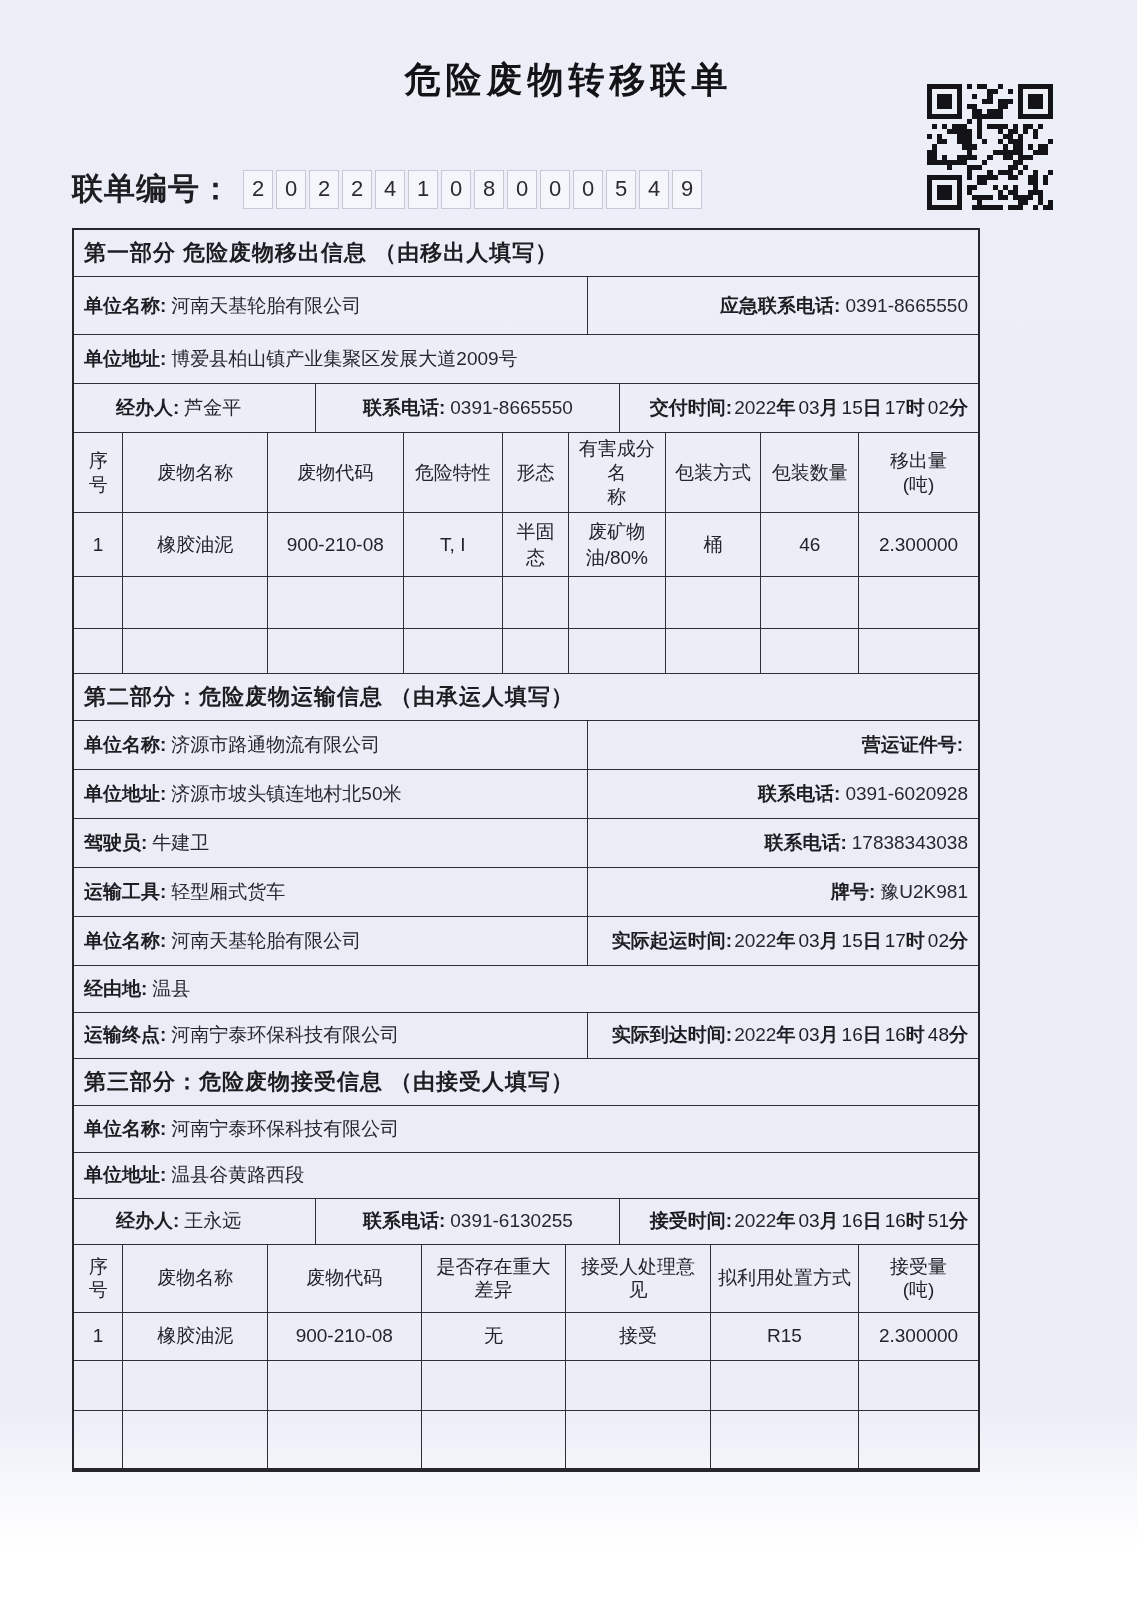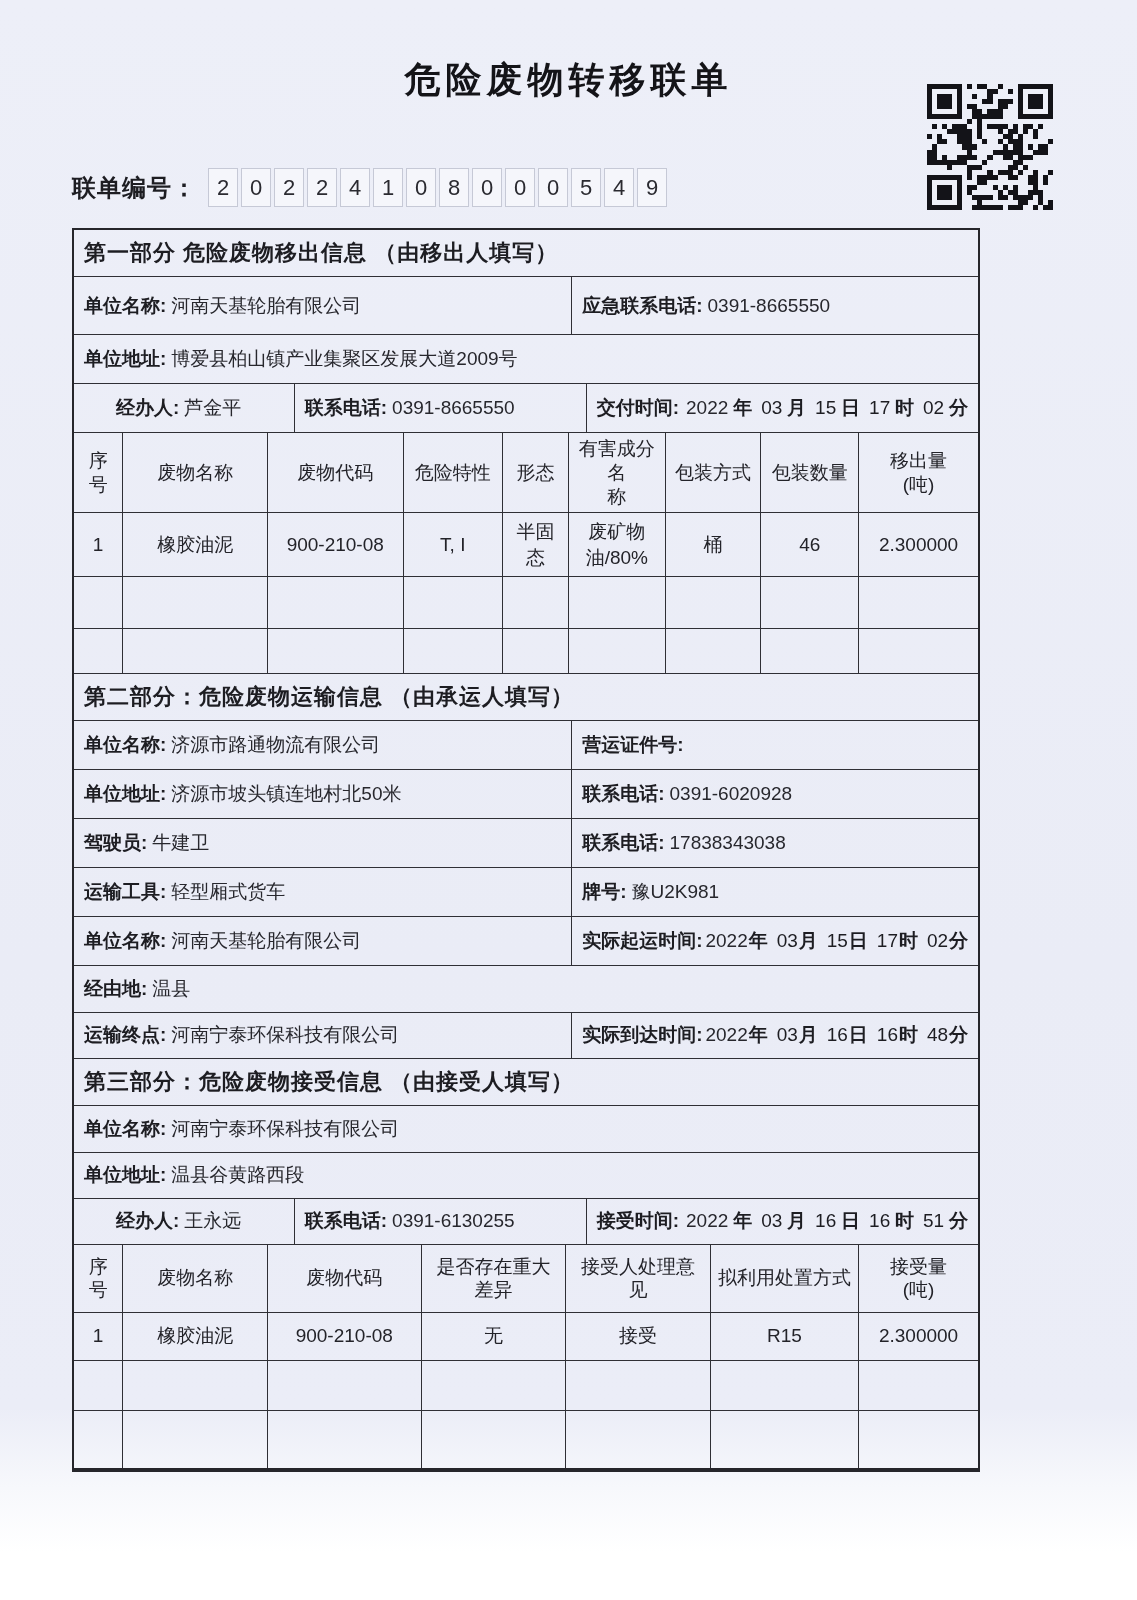--- a/index.html
+++ b/index.html
@@ -5,47 +5,47 @@
   html,body{margin:0;padding:0;}
   body{width:1137px;height:1600px;background:#ffffff;font-family:"Liberation Sans",sans-serif;color:#1d1d22;}
   .paper{position:relative;width:1137px;height:1600px;overflow:hidden;
     background:linear-gradient(180deg,#edeff8 0%,#eaecf6 60%,#ebedf7 88%,#f7f8fc 93%,#ffffff 97%);}
   
   .title{margin:0;padding-top:56px;text-align:center;font-size:36px;font-weight:bold;letter-spacing:5px;color:#141418;}
   
   .qr{position:absolute;top:84px;right:84px;width:126px;height:126px;}
   
   .manifest{position:absolute;top:168px;left:72px;display:flex;align-items:center;}
-  .manifest-label{font-size:24px;font-weight:bold;letter-spacing:1px;margin-right:8px;}
+  .manifest-label{font-size:31px;font-weight:bold;letter-spacing:1px;margin-right:8px;}
   .digit-box{width:28px;height:37px;margin-left:3px;background:#f5f6fb;border:1px solid #c6c9d6;
     display:flex;align-items:center;justify-content:center;font-size:22px;color:#2a2a30;}
   
   .form{position:absolute;top:228px;left:72px;width:908px;box-sizing:border-box;
     border:2px solid #26262b;border-bottom-width:4px;background:transparent;}
   .sec-header{font-size:22px;font-weight:bold;padding:8px 10px;letter-spacing:1px;}
   .form > *{border-top:1.6px solid #2f2f35;}
   .form > :first-child{border-top:none;}
   
-  .row{display:flex;align-items:stretch;}
+  .row{display:flex;align-items:stretch;gap:36px;}
   .cell{display:flex;align-items:center;padding:6px 10px;box-sizing:border-box;font-size:19px;}
-  .cell + .cell{border-left:1.6px solid #2f2f35;}
+  .cell + .cell{border-left:1.6px solid #2f2f35;justify-content:flex-end;}
   .lbl{font-weight:bold;margin-right:5px;white-space:nowrap;}
   .val{color:#27272d;}
   .c-full{width:100%;}
   .c-l{width:55%;}
   .c-r{width:45%;}
   .c-3a{width:21.5%;margin-left:32px;}
   .c-3b{width:33.5%;}
   .c-3c{width:45%;}
   .r56{min-height:57px}.r48{min-height:48px}.r46{min-height:46px}.r44{min-height:45px}
   
   .dt{justify-content:space-between;}
   .dt .lbl{margin-right:2px;}
   .dt b{font-weight:bold;}
-  .dtu span{margin-left:9px;font-weight:normal;}
+  .dtu span{margin-left:3px;font-weight:normal;}
   
   .items{width:100%;border-collapse:collapse;table-layout:fixed;font-size:19px;}
   .items th,.items td{border:0;border-top:1.6px solid #2f2f35;border-left:1.6px solid #2f2f35;
     padding:4px 6px;text-align:center;font-weight:normal;color:#232329;}
   .items tr > *:first-child{border-left:0;}
   .items th{white-space:pre-line;line-height:1.25;}
   .t1 thead tr{height:62px}.t1 .r-data{height:64px}.t1 .r-e1{height:52px}.t1 .r-e2{height:44px}
   .t3 thead tr{height:68px}.t3 .r-data{height:48px}.t3 .r-e1{height:50px}.t3 .r-e2{height:58px}
 </style>
 </head>

